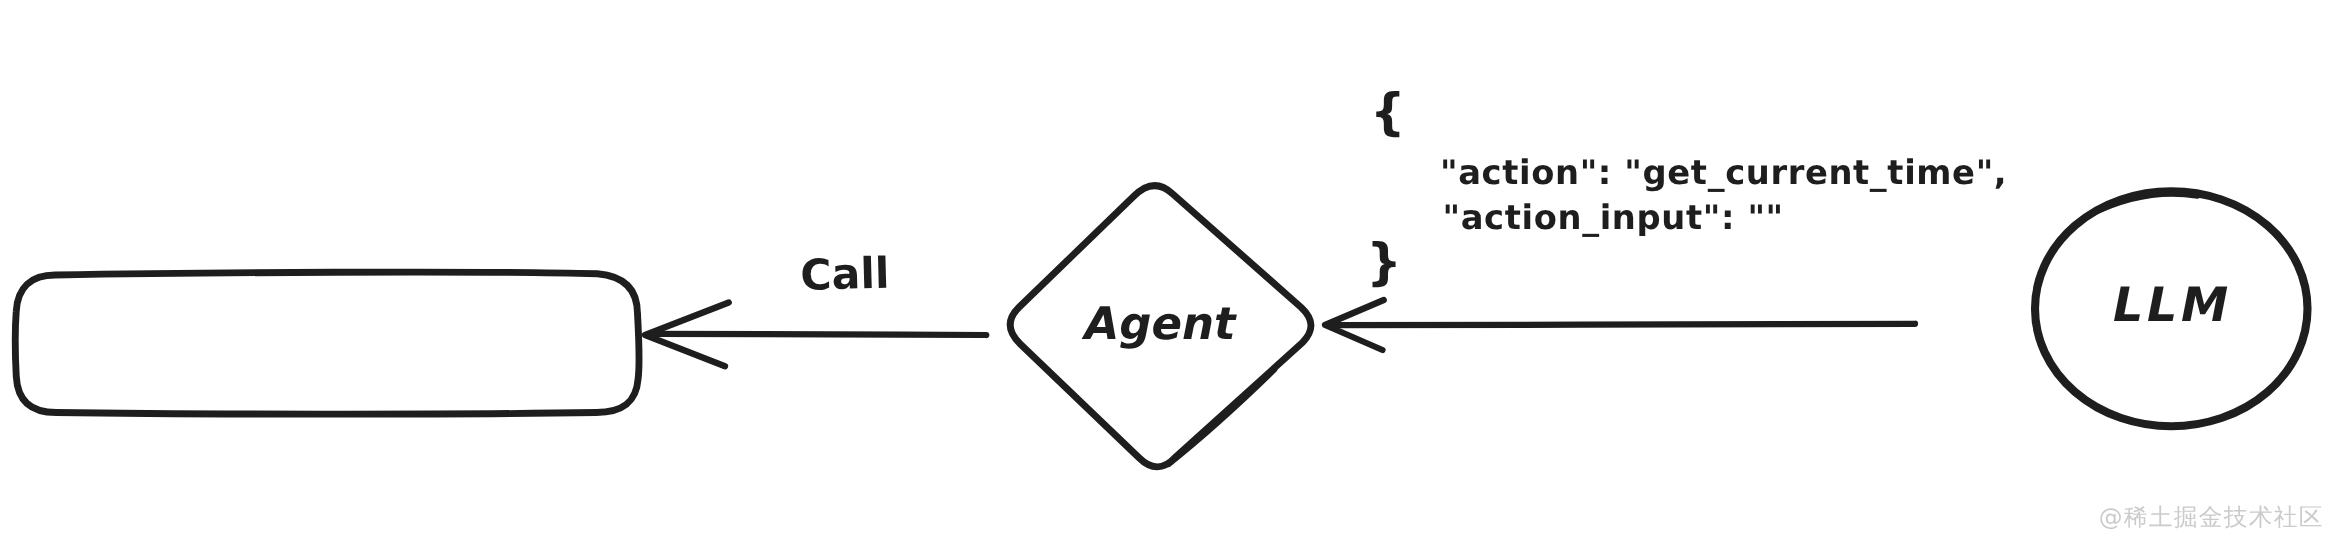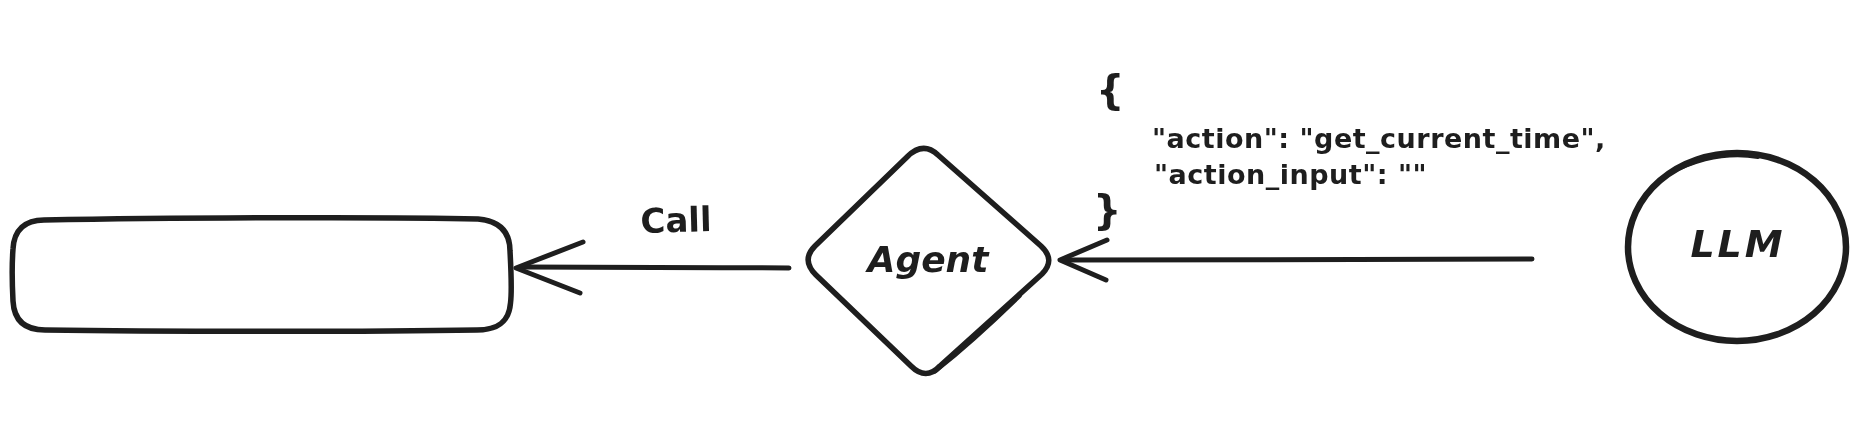--- a/index.html
+++ b/index.html
@@ -140,14 +140,15 @@
 
   <div class="label llm-label">LLM</div>
 
   <div class="label agent-label">Agent</div>
 
   <div class="label json-brace brace-open">{</div>
   <div class="label json-line json-line-1">"action": "get_current_time",</div>
   <div class="label json-line json-line-2">"action_input": ""</div>
   <div class="label json-brace brace-close">}</div>
 
+  <div class="watermark">@稀土掘金技术社区</div>
 
 </div>
 
 </body></html>

